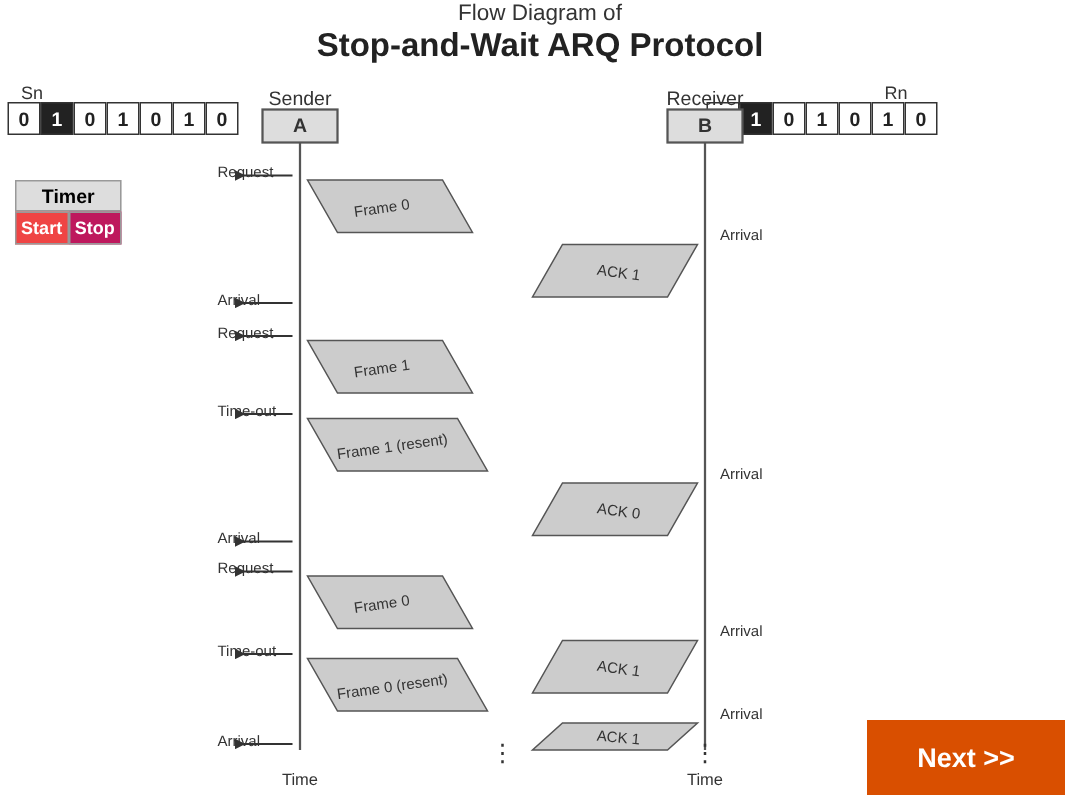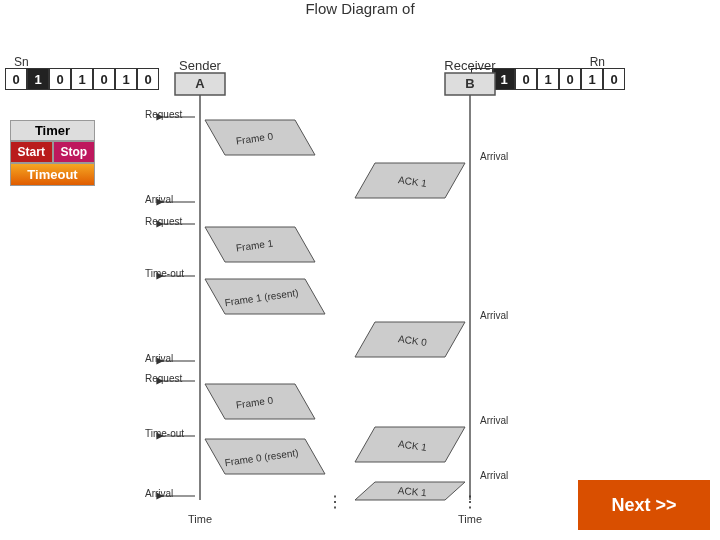--- a/index.html
+++ b/index.html
@@ -78,21 +78,21 @@
       top: 68px;
       right: 95px;
       display: flex;
     }
 
     
     #timer-panel {
       position: absolute;
       top: 120px;
       left: 10px;
-      width: 85px;
+      width: 71px;
     }
     #timer-label {
       background: #ddd;
       text-align: center;
       font-size: 13px;
       font-weight: bold;
       border: 1.5px solid #999;
       padding: 2px 0;
     }
     #timer-buttons {
@@ -101,21 +101,21 @@
     .timer-btn {
       flex: 1;
       text-align: center;
       font-size: 12px;
       font-weight: bold;
       padding: 3px 0;
       border: 1.5px solid #999;
       cursor: pointer;
     }
     #btn-start {
-      background: #b91c1c;
+      background: #ef4444;
       color: #fff;
     }
     #btn-stop {
       background: #be185d;
       color: #fff;
     }
     #timeout-label {
       background: linear-gradient(to bottom, #f5a623, #e05c00);
       color: #fff;
       text-align: center;
@@ -150,20 +150,21 @@
       display: flex;
       align-items: center;
       justify-content: center;
     }
   </style>
 </head>
 <body>
 
 <div id="title-area">
   <div id="flow-title">Flow Diagram of</div>
+  <div id="protocol-title">Stop-and-Wait ARQ Protocol</div>
 </div>
 
 <div id="sn-label">Sn</div>
 
 <div id="seq-left">
     <div class="seq-box normal">0</div>
     <div class="seq-box highlight">1</div>
     <div class="seq-box normal">0</div>
     <div class="seq-box normal">1</div>
     <div class="seq-box normal">0</div>
@@ -182,21 +183,20 @@
     <div class="seq-box normal">1</div>
     <div class="seq-box normal">0</div>
   </div>
 
 <div id="timer-panel">
   <div id="timer-label">Timer</div>
   <div id="timer-buttons">
     <div class="timer-btn" id="btn-start">Start</div>
     <div class="timer-btn" id="btn-stop">Stop</div>
   </div>
-  <div id="timeout-label">Timeout</div>
 </div>
 
 <svg id="diagram-svg" viewBox="0 0 420 470" xmlns="http://www.w3.org/2000/svg">
 
   <text x="60" y="15" text-anchor="middle" font-size="13" fill="#333">Sender</text>
   <text x="330" y="15" text-anchor="middle" font-size="13" fill="#333">Receiver</text>
 
   <rect x="35" y="18" width="50" height="22" fill="#ddd" stroke="#555" stroke-width="1.5"></rect>
   <text x="60" y="33" text-anchor="middle" font-size="13" font-weight="bold" fill="#333">A</text>
 

